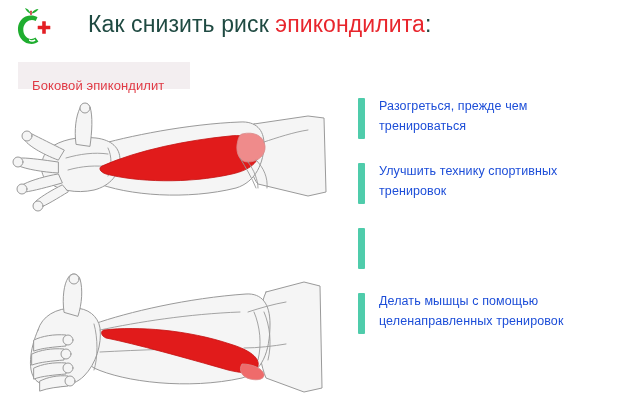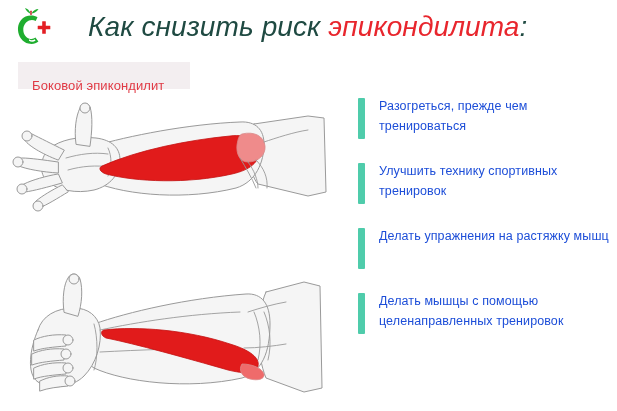--- a/index.html
+++ b/index.html
@@ -30,26 +30,25 @@
     position: absolute;
     left: 10px;
     top: 6px;
     width: 44px;
     height: 42px;
   }
   #page-title {
     position: absolute;
     left: 88px;
     top: 11px;
-    font-size: 28px;
+    font-size: 23px;
     font-weight: 400;
     letter-spacing: 0.1px;
     white-space: nowrap;
     color: #1f4a42;
-    font-style: italic;
   }
   #page-title .accent {
     color: #e8262d;
   }
   #page-title .colon {
     color: #1f4a42;
   }
 
   
   .cond-chip {
@@ -292,21 +291,20 @@
       <div class="tip-text">Разогреться, прежде чем тренироваться</div>
     </div>
 
     <div class="tip">
       <div class="tip-bar"></div>
       <div class="tip-text">Улучшить технику спортивных тренировок</div>
     </div>
 
     <div class="tip">
       <div class="tip-bar"></div>
-      <div class="tip-text">Делать упражнения на растяжку мышц</div>
     </div>
 
     <div class="tip">
       <div class="tip-bar"></div>
       <div class="tip-text">Делать мышцы с помощью целенаправленных тренировок</div>
     </div>
 
   </div>
 
 </div>

